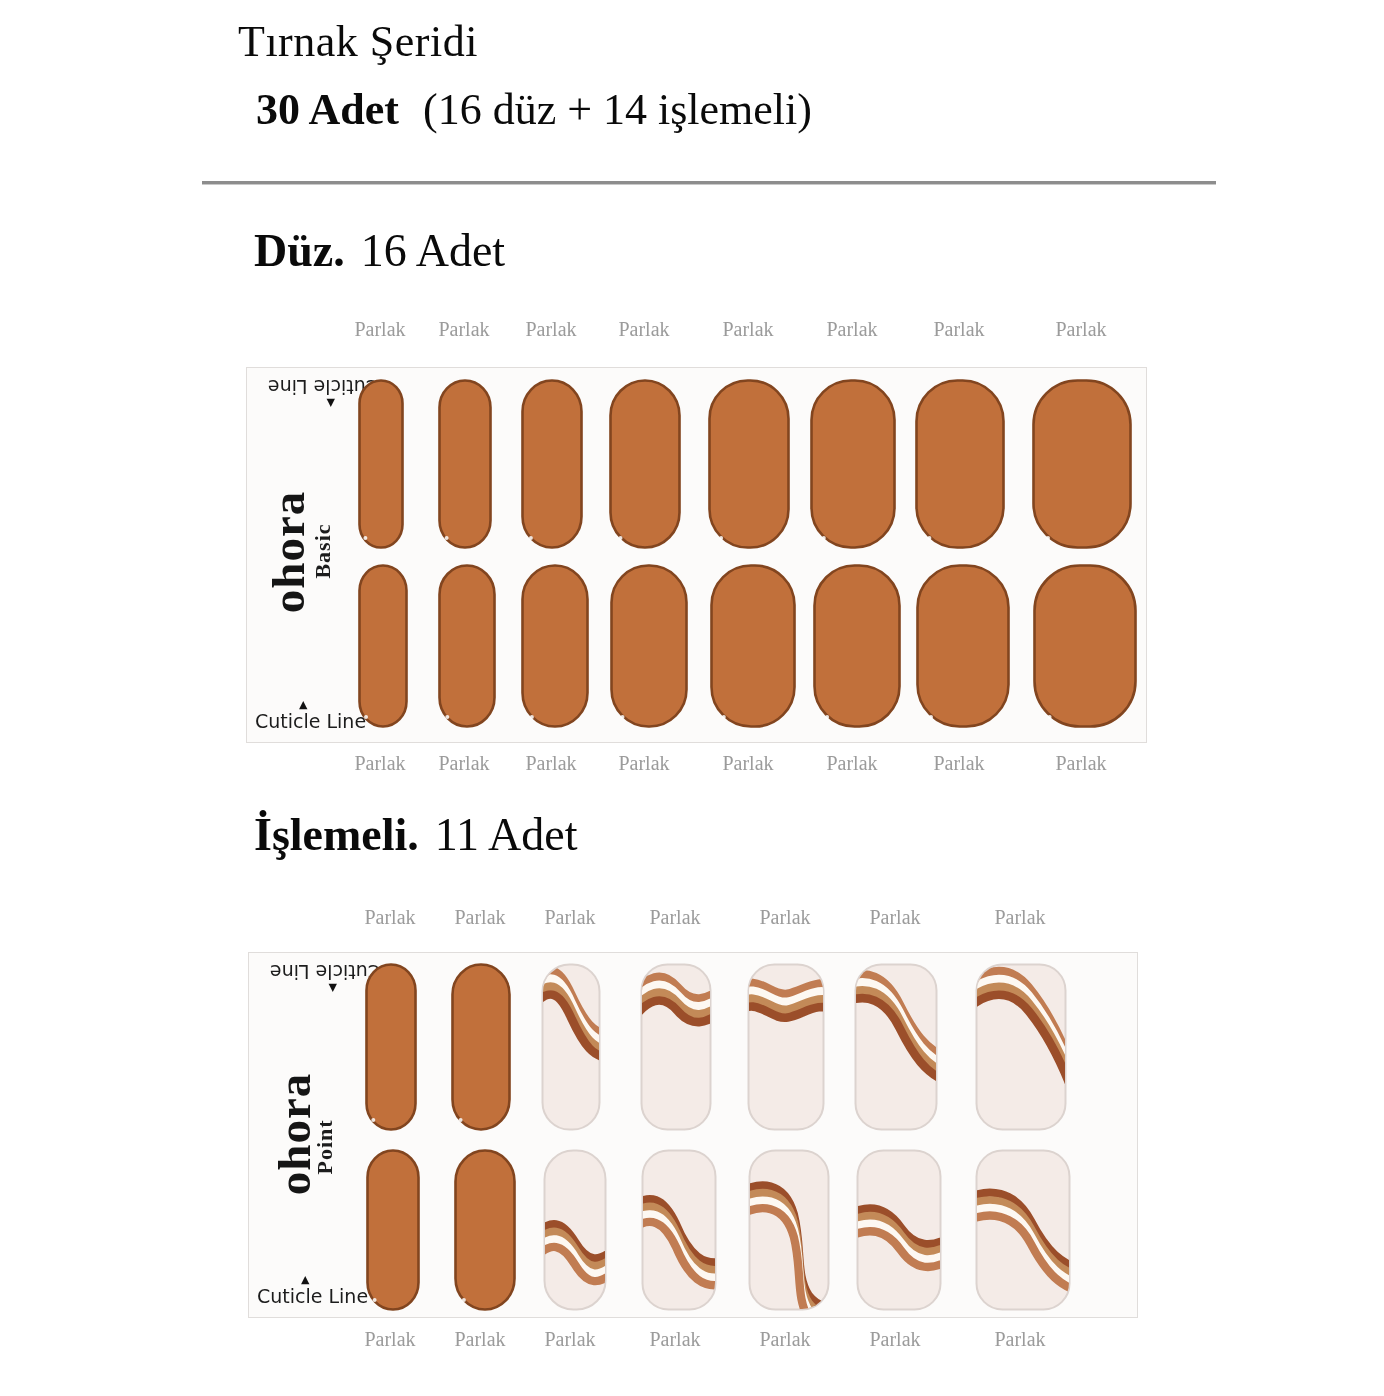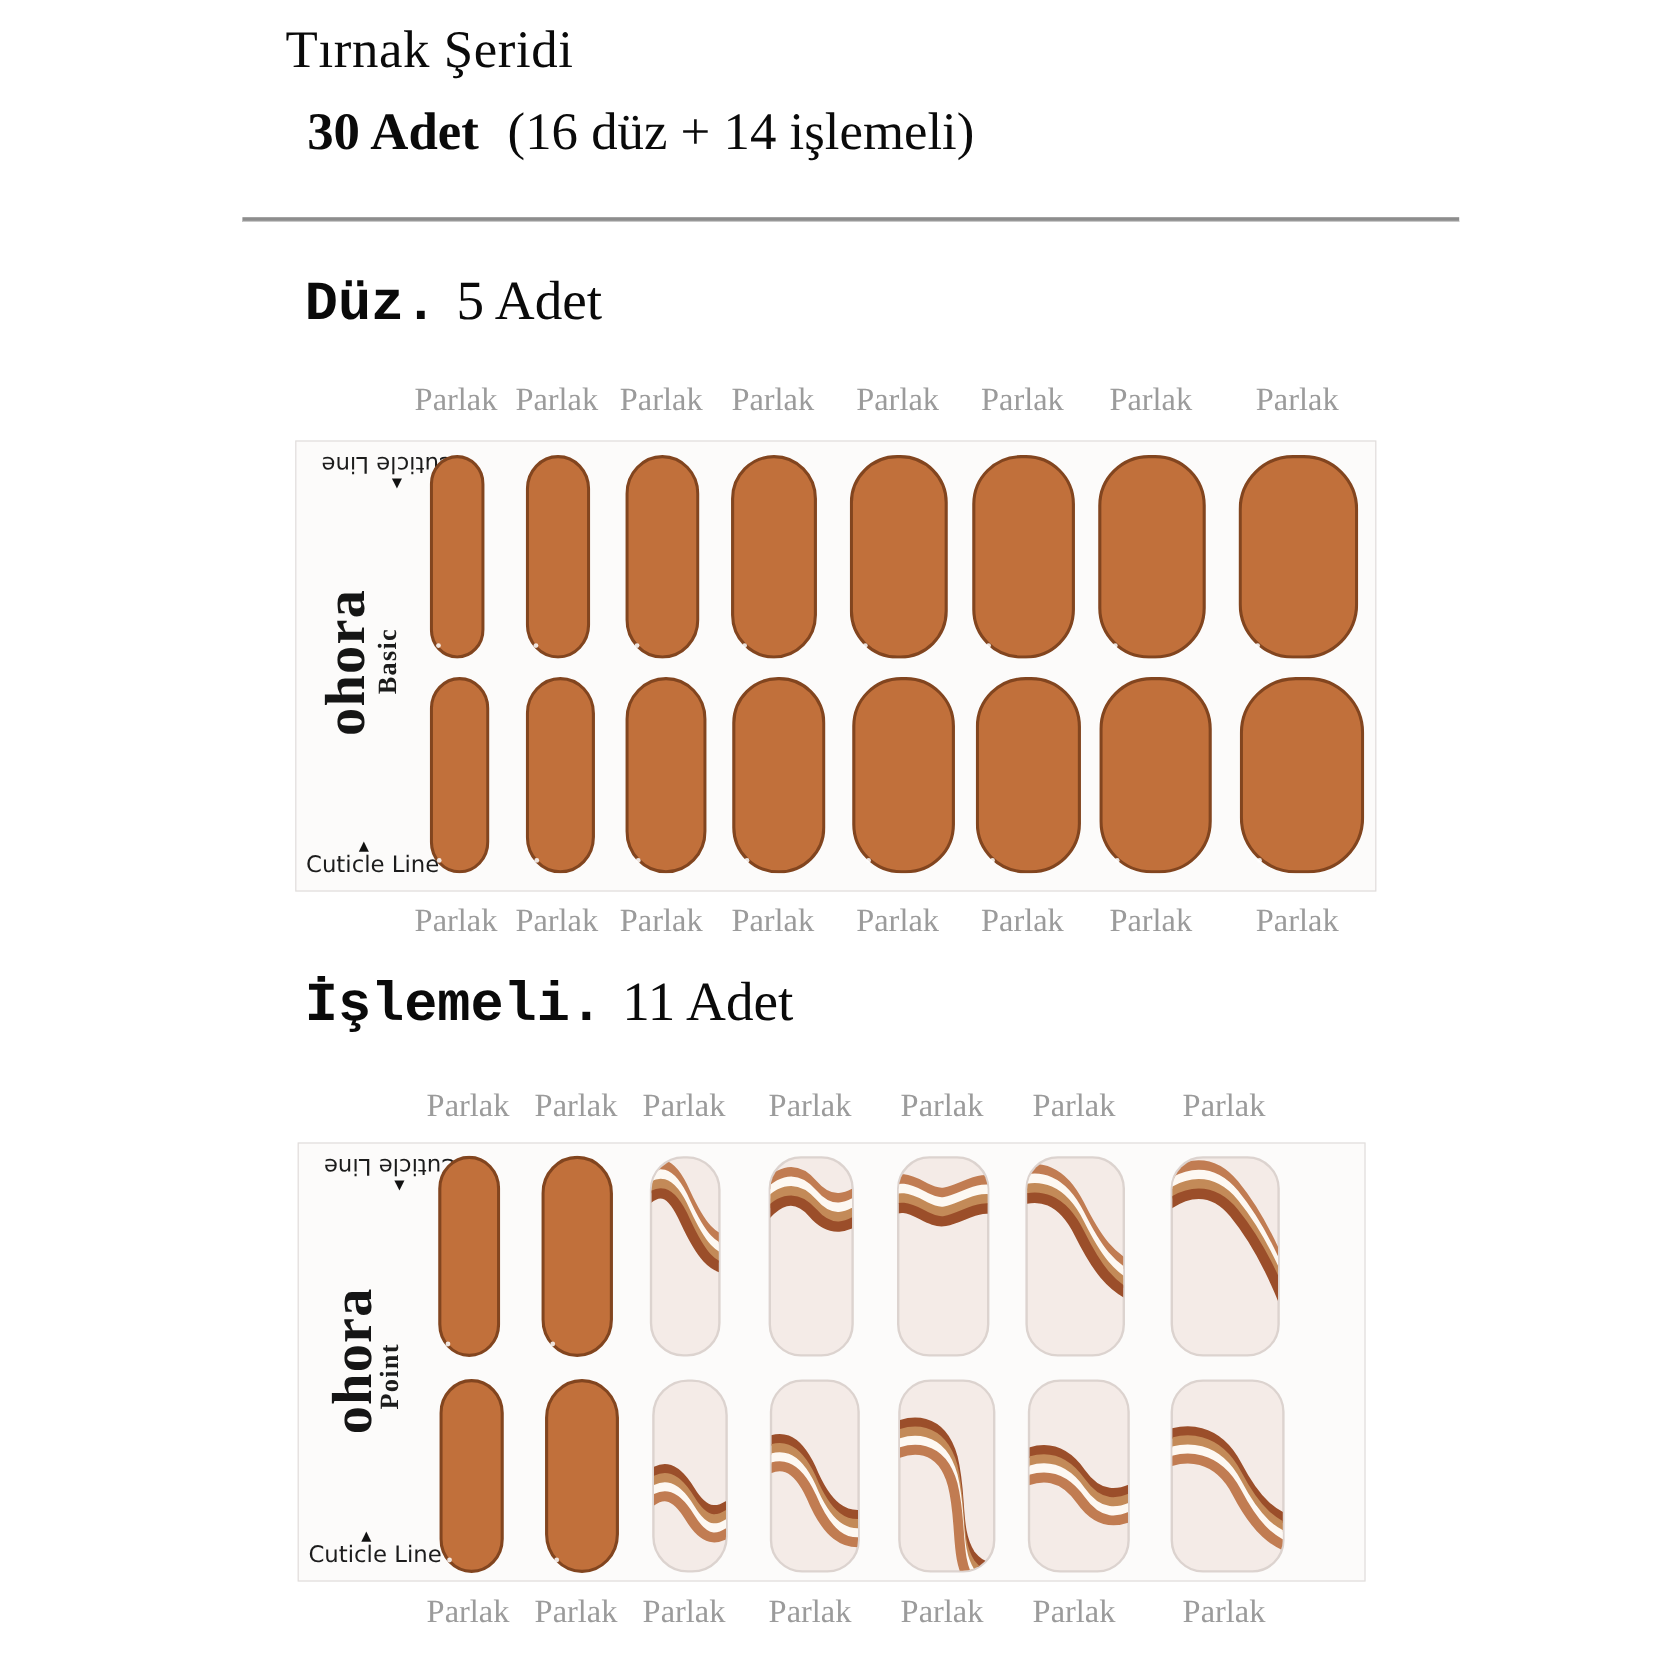--- a/index.html
+++ b/index.html
@@ -13,29 +13,29 @@
 
   
   .title{left:238px;top:16px;font-size:44px;letter-spacing:0.5px;}
   .subtitle{left:256px;top:84px;font-size:44px;}
   .subtitle .b{font-weight:700;margin-top:31px;}
   .subtitle .rest{margin-left:24px;}
   .divider{left:202px;top:181px;width:1014px;height:3px;background:#8d8d8d;border-bottom:1px solid #c9c9c9;}
 
   
   .sec-heading{font-size:46px;}
-  .sec-heading .b{font-weight:700;font-family:Liberation Mono, monospace;}
+  .sec-heading .b{font-weight:700;}
   .sec-heading .rest{margin-left:16px;}
   #h2-s1{left:254px;top:224px;}
   #h2-s2{left:254px;top:808px;}
 
   
   .parlak{
     position:absolute;transform:translateX(-50%);
-    font-family:"Liberation Serif",serif;font-size:27px;color:#9b9b9b;
+    font-family:"Liberation Serif",serif;font-size:20px;color:#9b9b9b;
     white-space:nowrap;
   }
 
   
   .panel{
     position:absolute;background:#fcfbfa;
     border:1px solid #e0dddb;box-sizing:border-box;
   }
   #panel-0{left:246px;top:367px;width:901px;height:376px;}
   #panel-1{left:248px;top:952px;width:890px;height:366px;}
@@ -64,21 +64,21 @@
 </head>
 <body>
 
 <div class="abs title">Tırnak Şeridi</div>
 <div class="abs subtitle">
   <span class="b">30 Adet</span><span class="rest">(16 düz + 14 işlemeli)</span>
 </div>
 <div class="abs divider"></div>
 
 <div class="abs sec-heading" id="h2-s1">
-  <span class="b">Düz.</span><span class="rest">5 Adet</span>
+  <span class="b">Düz.</span><span class="rest">16 Adet</span>
 </div>
 
 <div class="panel" id="panel-0">
   <div class="cuticle top">
     <span class="tri">▲</span>
     <span>Cuticle Line</span>
   </div>
   <div class="brand" style="left:41px;top:184px;">ohora</div>
   <div class="brand-line" style="left:76px;top:183px;">Basic</div>
   <div class="cuticle bottom">

